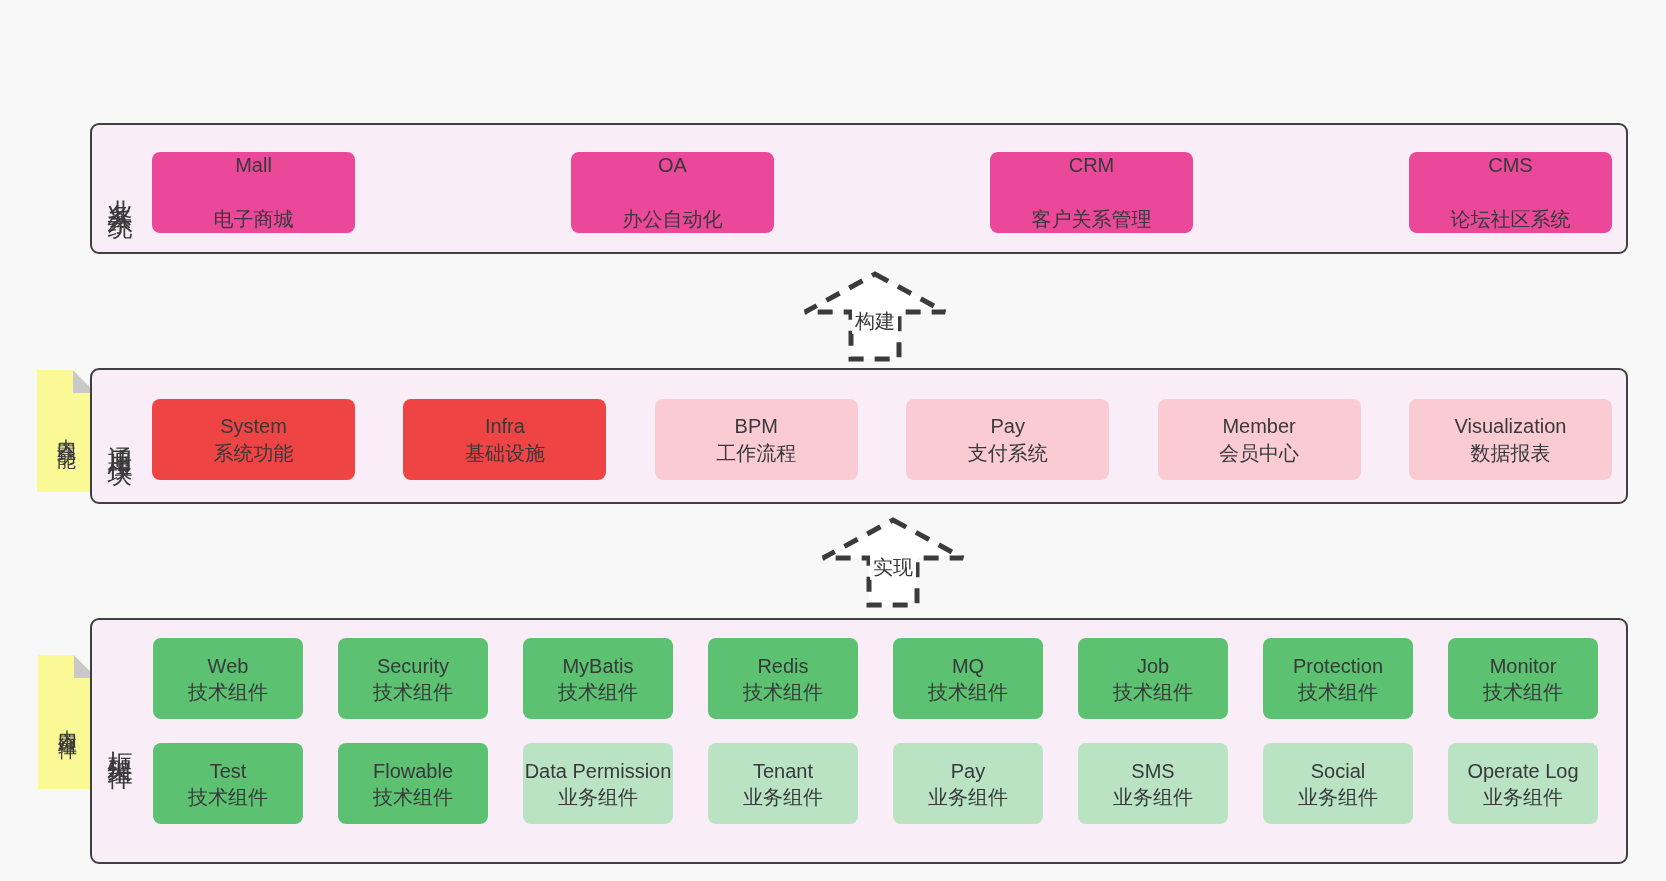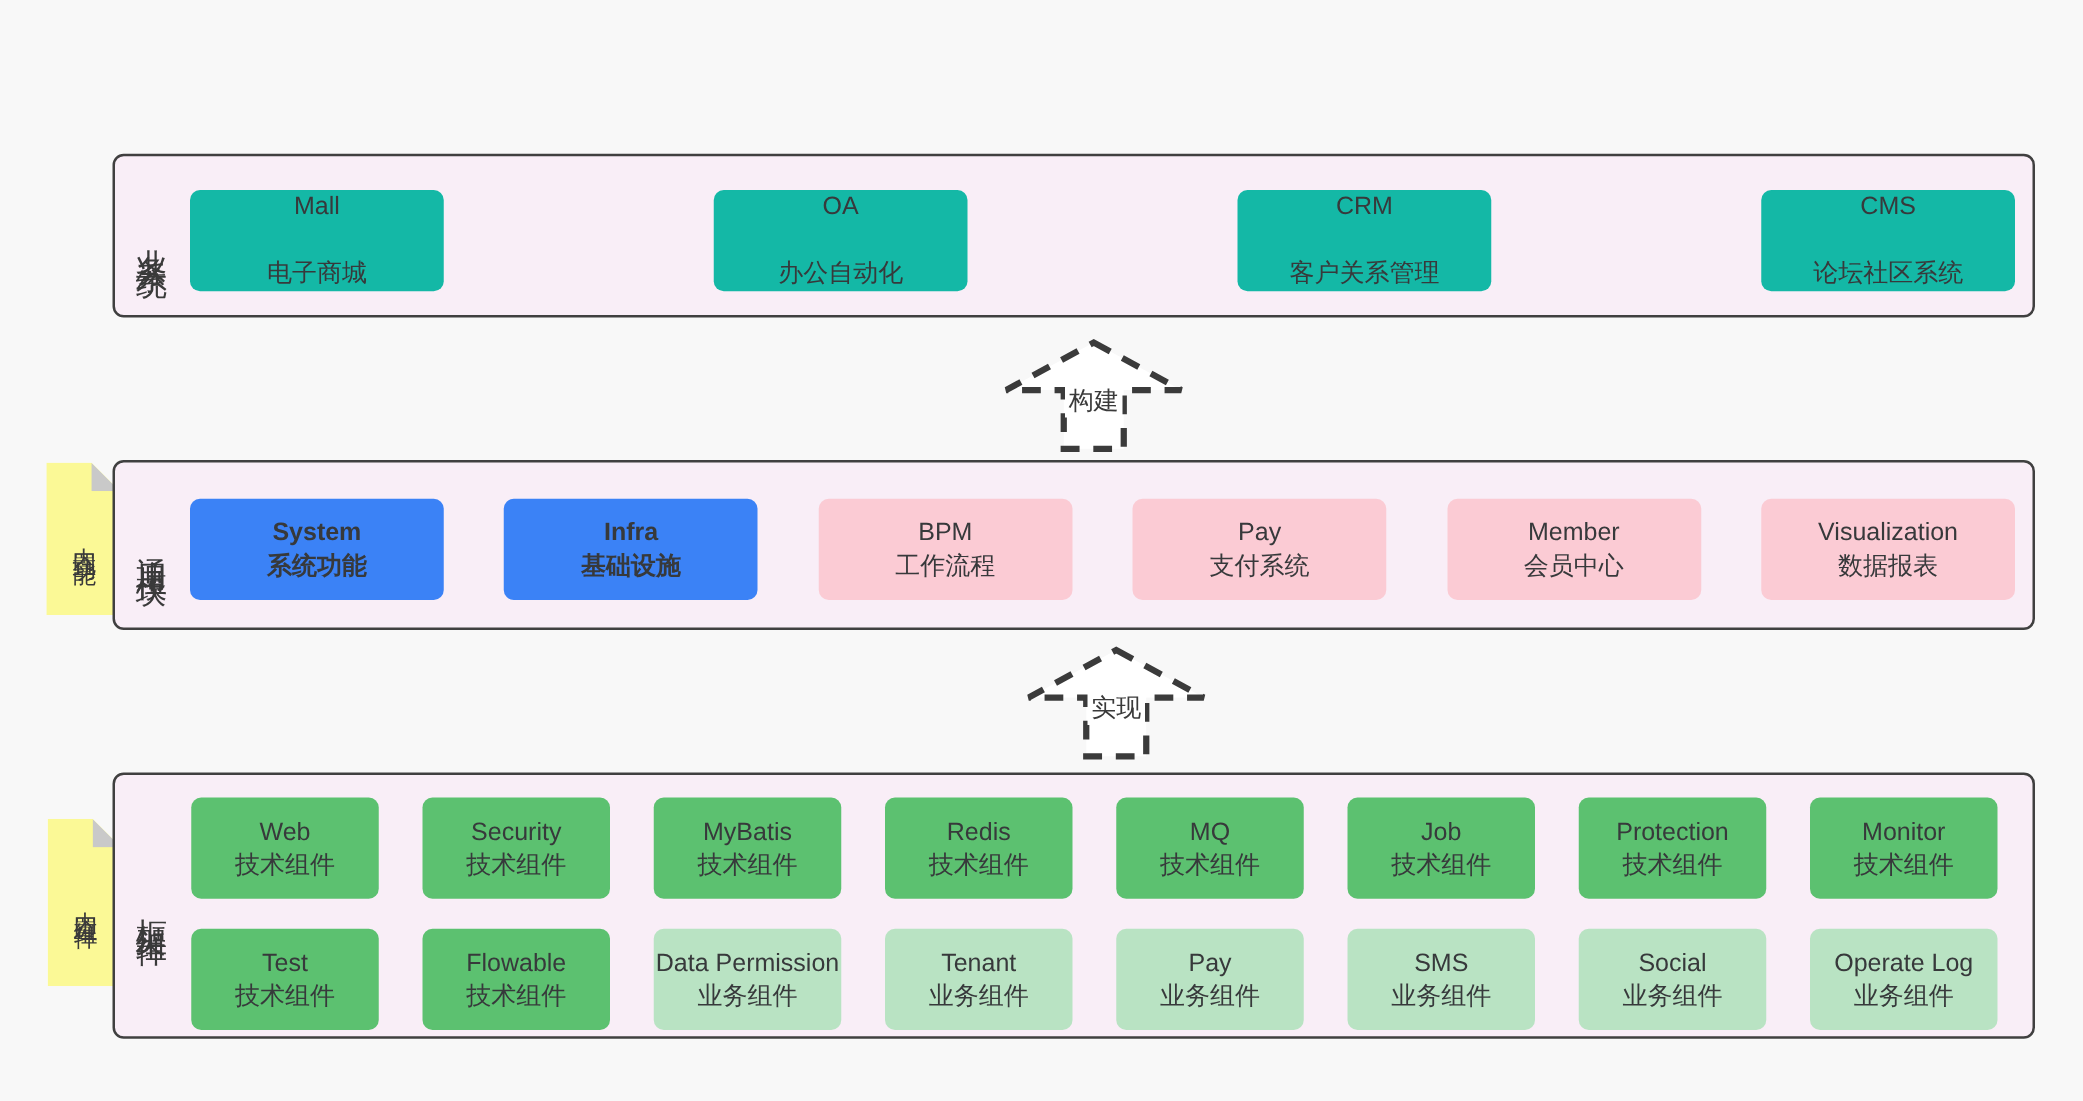--- a/index.html
+++ b/index.html
@@ -30,21 +30,21 @@
     font-size:19px;letter-spacing:4px;color:#3a3a3a;
   }
 
   
   .panel{
     position:absolute;left:90px;width:1538px;box-sizing:border-box;
     background:#f9eef7;border:2px solid #404040;border-radius:9px;z-index:1;
   }
   #panel-business{top:123px;height:131px;}
   #panel-modules{top:368px;height:136px;}
-  #panel-components{top:618px;height:213px;}
+  #panel-components{top:618px;height:246px;}
 
   .vlabel{
     position:absolute;left:12px;top:0;bottom:0;width:34px;
     display:flex;align-items:center;justify-content:center;
     writing-mode:vertical-rl;text-orientation:upright;
     font-size:25px;letter-spacing:5px;color:#3a3a3a;
   }
 
   .boxrow{position:absolute;display:flex;justify-content:space-between;}
   .row-six{left:60px;right:14px;top:27px;height:81px;}
@@ -53,22 +53,22 @@
   #row-comp-1{top:18px;}
   #row-comp-2{top:123px;}
 
   .box{
     border-radius:8px;display:flex;flex-direction:column;
     align-items:center;justify-content:center;text-align:center;
     font-size:20px;line-height:27px;color:#37393b;
   }
   .row-six .box{width:203px;}
   .row-eight .box{width:150px;line-height:26px;}
-  .b-blue{background:#14b8a6;gap:27px;}
-  .b-red{background:#3b82f6;font-weight:bold;}
+  .b-blue{background:#ec4899;gap:27px;}
+  .b-red{background:#ef4444;}
   .b-pink{background:#fbcbd4;}
   .b-green{background:#5cc170;}
   .b-lgreen{background:#b9e3c3;}
 
   
   .arrow{position:absolute;width:160px;height:95px;z-index:2;}
   #arrow-1{left:795px;top:270px;}
   #arrow-2{left:813px;top:516px;font-family:Liberation Serif, serif;}
   .arrow svg{position:absolute;inset:0;}
   .arrow-label{

